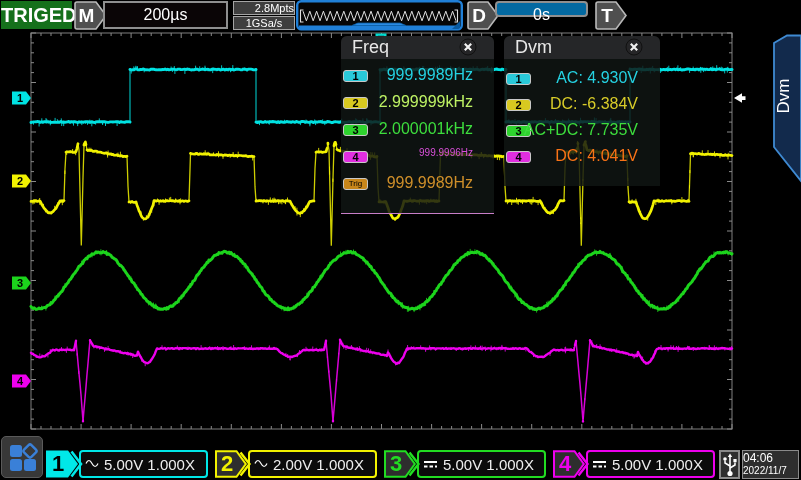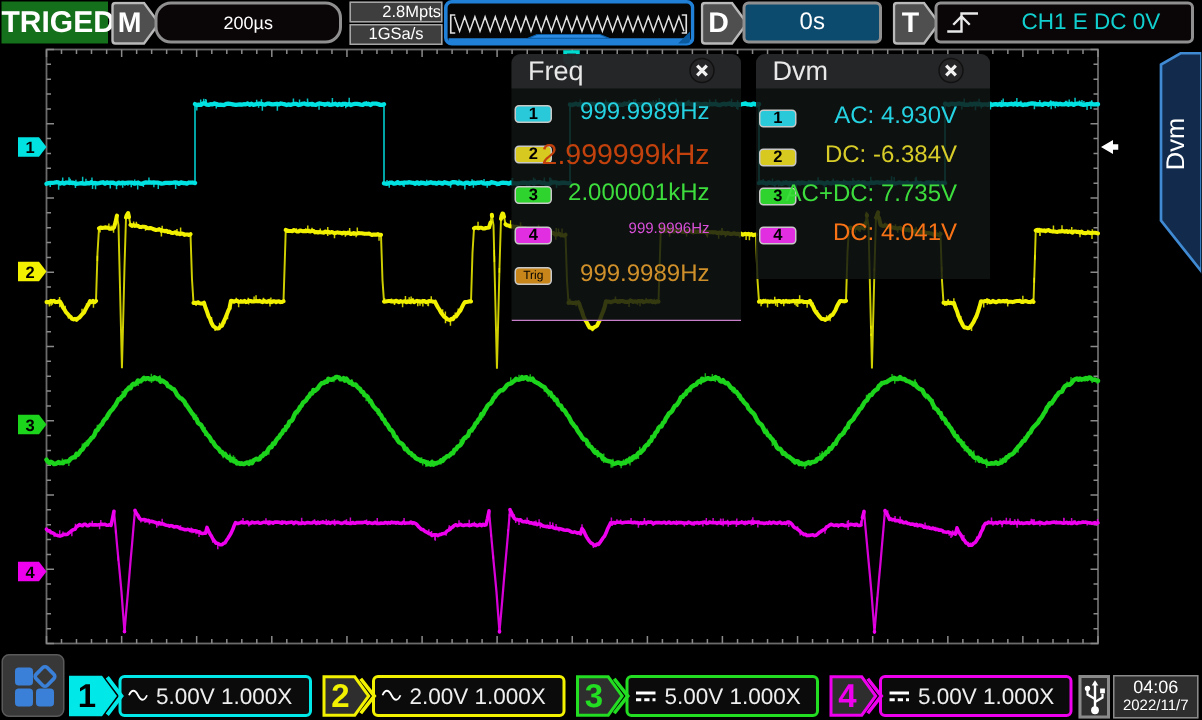--- a/index.html
+++ b/index.html
@@ -36,21 +36,21 @@
 <div style="position:absolute;left:341px;top:36px;width:153px;height:177px;background:rgba(16,22,19,0.84);border-radius:6px 6px 0 0;border-bottom:1px solid #c87ec8">
 <div style="position:absolute;left:0;top:0;width:153px;height:23px;background:rgba(44,44,46,0.80);border-radius:6px 6px 0 0"></div>
 <div style="position:absolute;left:11px;top:1px;color:#e8e8e8;font-size:18px">Freq</div>
 <svg width="18" height="18" viewBox="0 0 18 18" style="position:absolute;left:118px;top:2px">
 <circle cx="9" cy="9" r="8" fill="#252527" stroke="#111" stroke-width="1"></circle>
 <path d="M5.8 5.8 L12.2 12.2 M12.2 5.8 L5.8 12.2" stroke="#f0f0f0" stroke-width="2.2"></path>
       </svg>
 <div style="position:absolute;left:2px;top:34.0px;width:25px;height:12px;background:#29c9d9;border:1px solid #c8c8c8;border-radius:3px;box-sizing:border-box;color:#000;font-size:11px;font-weight:bold;text-align:center;line-height:10px">1</div>
       <div style="position:absolute;right:21px;top:30.0px;color:#25d2e2;font-size:16px">999.9989Hz</div>
       <div style="position:absolute;left:2px;top:61.0px;width:25px;height:12px;background:#d8c920;border:1px solid #c8c8c8;border-radius:3px;box-sizing:border-box;color:#000;font-size:11px;font-weight:bold;text-align:center;line-height:10px">2</div>
-      <div style="position:absolute;right:21px;top:57.0px;color:#c2410c;font-size:19px">2.999999kHz</div>
+      <div style="position:absolute;right:21px;top:57.0px;color:#bef264;font-size:16px">2.999999kHz</div>
       <div style="position:absolute;left:2px;top:88.0px;width:25px;height:12px;background:#2ed32e;border:1px solid #c8c8c8;border-radius:3px;box-sizing:border-box;color:#000;font-size:11px;font-weight:bold;text-align:center;line-height:10px">3</div>
       <div style="position:absolute;right:21px;top:84.0px;color:#3ddd3d;font-size:16px">2.000001kHz</div>
       <div style="position:absolute;left:2px;top:115.0px;width:25px;height:12px;background:#e02ee0;border:1px solid #c8c8c8;border-radius:3px;box-sizing:border-box;color:#000;font-size:11px;font-weight:bold;text-align:center;line-height:10px">4</div>
       <div style="position:absolute;right:21px;top:111.0px;color:#d94fd9;font-size:10px">999.9996Hz</div>
       <div style="position:absolute;left:2px;top:142.0px;width:25px;height:12px;background:#c8861a;border:1px solid #c8c8c8;border-radius:3px;box-sizing:border-box;color:#000;font-size:8px;font-weight:normal;text-align:center;line-height:10px">Trig</div>
       <div style="position:absolute;right:21px;top:138.0px;color:#cf8f2a;font-size:16px">999.9989Hz</div>
 </div>
 <div style="position:absolute;left:504px;top:36px;width:156px;height:150px;background:rgba(16,22,19,0.84);border-radius:6px 6px 0 0;">
 <div style="position:absolute;left:0;top:0;width:156px;height:23px;background:rgba(44,44,46,0.80);border-radius:6px 6px 0 0"></div>
 <div style="position:absolute;left:11px;top:1px;color:#e8e8e8;font-size:18px">Dvm</div>
@@ -73,52 +73,46 @@
 </svg>
 
 <div style="position:absolute;left:0;top:0;width:801px;height:31px;background:#000">
  <div style="position:absolute;left:1px;top:1px;width:71px;height:28px;background:#15701b;color:#fff;font-weight:bold;font-size:20px;text-align:center;line-height:28px">TRIGED</div>
  <div style="position:absolute;left:74px;top:1px;width:33px;height:29px">
 <svg width="33" height="29" viewBox="0 0 33 29">
 <path d="M3 1 H22 L32 14.5 L22 28 H3 Q1 28 1 26 V3 Q1 1 3 1 Z" fill="#4f4f4f" stroke="#b9b9b9" stroke-width="1.6"></path>
 </svg>
 <div style="position:absolute;left:0;top:0;width:25px;height:29px;line-height:29px;text-align:center;color:#fff;font-size:19px;font-weight:bold">M</div>
 </div>
- <div style="position:absolute;left:103px;top:1px;width:125px;height:28px;background:#0a0506;border:2px solid #8f8f8f;border-radius:11px;box-sizing:border-box;color:#fff;font-size:12px;text-align:center;line-height:24px">200µs</div>
+ <div style="position:absolute;left:103px;top:1px;width:125px;height:28px;background:#0a0506;border:2px solid #8f8f8f;border-radius:0;box-sizing:border-box;color:#fff;font-size:16px;text-align:center;line-height:24px">200µs</div>
  <div style="position:absolute;left:233px;top:1px;width:62px;height:14px;background:#3e3e3e;border:1px solid #a5a5a5;box-sizing:border-box;color:#fff;font-size:11px;text-align:right;line-height:12px">2.8Mpts</div>
  <div style="position:absolute;left:233px;top:16px;width:62px;height:14px;background:#3e3e3e;border:1px solid #a5a5a5;box-sizing:border-box;color:#fff;font-size:11px;text-align:center;line-height:12px">1GSa/s</div>
  <div style="position:absolute;left:296px;top:0px;width:167px;height:31px">
   <svg width="167" height="31" viewBox="0 0 167 31">
    <rect x="1.2" y="1.2" width="164.6" height="28" rx="4" fill="#060606" stroke="#2080d8" stroke-width="2.4"></rect>
    <path d="M3 25.5 H56 L62 23 H104 L110 25.5 H163 V27 Q163 29 160 29 H6 Q3 29 3 27 Z" fill="#2080d8"></path>
    <path d="M62 23 H104 L110 25.5 H56 Z" fill="#2b8ae2" stroke="#0a5aa0" stroke-width="0.8"></path>
    <path d="M156 29 L164 21 V27 Q164 29 161 29 Z" fill="#0a5aa0"></path>
    <polyline points="7.0,11.2 10.4,20.8 13.8,11.2 17.2,20.8 20.6,11.2 24.0,20.8 27.4,11.2 30.8,20.8 34.2,11.2 37.6,20.8 41.0,11.2 44.4,20.8 47.8,11.2 51.2,20.8 54.6,11.2 58.0,20.8 61.4,11.2 64.8,20.8 68.2,11.2 71.6,20.8 75.0,11.2 78.4,20.8 81.8,11.2 85.2,20.8 88.6,11.2 92.0,20.8 95.4,11.2 98.8,20.8 102.2,11.2 105.6,20.8 109.0,11.2 112.4,20.8 115.8,11.2 119.2,20.8 122.6,11.2 126.0,20.8 129.4,11.2 132.8,20.8 136.2,11.2 139.6,20.8 143.0,11.2 146.4,20.8 149.8,11.2 153.2,20.8 156.6,11.2 160.0,20.8" fill="none" stroke="#e0e0e0" stroke-width="1"></polyline>
    <path d="M7.5 10 L4.5 10 L4.5 22 L7.5 22 M158.5 10 L161.5 10 L161.5 22 L158.5 22" stroke="#e0e0e0" stroke-width="1.1" fill="none"></path>
   </svg>
  </div>
  <div style="position:absolute;left:467px;top:1px;width:32px;height:29px">
 <svg width="32" height="29" viewBox="0 0 32 29">
 <path d="M3 1 H21 L31 14.5 L21 28 H3 Q1 28 1 26 V3 Q1 1 3 1 Z" fill="#4f4f4f" stroke="#b9b9b9" stroke-width="1.6"></path>
 </svg>
 <div style="position:absolute;left:0;top:0;width:24px;height:29px;line-height:29px;text-align:center;color:#fff;font-size:19px;font-weight:bold">D</div>
 </div>
- <div style="position:absolute;left:495px;top:1px;width:93px;height:28px;background:#0c4a6e;border:2px solid #8f8f8f;border-radius:4px;box-sizing:border-box;color:#fff;font-size:16px;text-align:center;line-height:24px">0s</div>
+ <div style="position:absolute;left:495px;top:1px;width:93px;height:16px;background:#0369a1;border:2px solid #8f8f8f;border-radius:4px;box-sizing:border-box;color:#fff;font-size:16px;text-align:center;line-height:24px">0s</div>
  <div style="position:absolute;left:595px;top:1px;width:32px;height:29px">
 <svg width="32" height="29" viewBox="0 0 32 29">
 <path d="M3 1 H21 L31 14.5 L21 28 H3 Q1 28 1 26 V3 Q1 1 3 1 Z" fill="#4f4f4f" stroke="#b9b9b9" stroke-width="1.6"></path>
 </svg>
 <div style="position:absolute;left:0;top:0;width:24px;height:29px;line-height:29px;text-align:center;color:#fff;font-size:19px;font-weight:bold">T</div>
 </div>
- <div style="position:absolute;left:623px;top:1px;width:173px;height:28px;background:#0a0506;border:2px solid #8f8f8f;border-radius:4px;box-sizing:border-box">
-   <svg width="32" height="24" viewBox="0 0 32 24" style="position:absolute;left:6px;top:0">
-     <path d="M0.5 18 H10 V6 H21 M4.5 13.5 L10 8 L15.5 13.5" stroke="#e8e8e8" stroke-width="1.6" fill="none"></path>
-   </svg>
-   <div style="position:absolute;left:56px;top:0;height:24px;line-height:24px;color:#12cfcf;font-size:15px">CH1 E DC 0V</div>
- </div>
 </div>
 <div style="position:absolute;left:0;top:438px;width:801px;height:42px;background:#000">
 <div style="position:absolute;left:1px;top:-2px;width:42px;height:42px;background:#383838;border:1px solid #5a5a5a;border-radius:5px;box-sizing:border-box">
 <svg width="40" height="40" viewBox="0 0 40 40">
 <rect x="8" y="8" width="12" height="12" rx="2.5" fill="#3a80d8"></rect>
 <rect x="8" y="22" width="12" height="12" rx="2.5" fill="#3a80d8"></rect>
 <rect x="22" y="22" width="12" height="12" rx="2.5" fill="#3a80d8"></rect>
 <rect x="22.8" y="8.8" width="10.4" height="10.4" rx="2" transform="rotate(45 28 14)" fill="none" stroke="#3a80d8" stroke-width="2.4"></rect>
 </svg></div>
 <div style="position:absolute;left:45px;top:12px;width:163px;height:28px">
@@ -170,17 +164,17 @@
 <div style="position:absolute;left:719px;top:12px;width:21px;height:29px;background:#2e2e2e;border:2px solid #8a8a8a;box-sizing:border-box">
 <svg width="18" height="26" viewBox="0 0 18 26">
 <path d="M9 3 L9 20" stroke="#fff" stroke-width="1.6"></path>
 <path d="M9 1.5 L11.2 5 H6.8 Z" fill="#fff"></path>
 <circle cx="9" cy="21.5" r="2.6" fill="#fff"></circle>
 <path d="M9 14 L4 11 V8.5" stroke="#fff" stroke-width="1.5" fill="none"></path>
 <circle cx="4" cy="7" r="1.8" fill="#fff"></circle>
 <path d="M9 16 L14 13 V10.5" stroke="#fff" stroke-width="1.5" fill="none"></path>
 <rect x="12.4" y="7" width="3.2" height="3.2" fill="#fff"></rect>
 </svg></div>
-<div style="position:absolute;left:742px;top:12px;width:57px;height:29px;background:#2e2e2e;border:1px solid #8a8a8a;box-sizing:border-box;text-align:center;color:#fff">
+<div style="position:absolute;left:742px;top:12px;width:57px;height:29px;background:#2e2e2e;border:1px solid #8a8a8a;box-sizing:border-box;color:#fff">
 <div style="font-size:12px;line-height:13px;margin-top:1px">04:06</div>
 <div style="font-size:10px;line-height:12px">2022/11/7</div>
       </div>
 </div>
 </div>
 </body></html>

